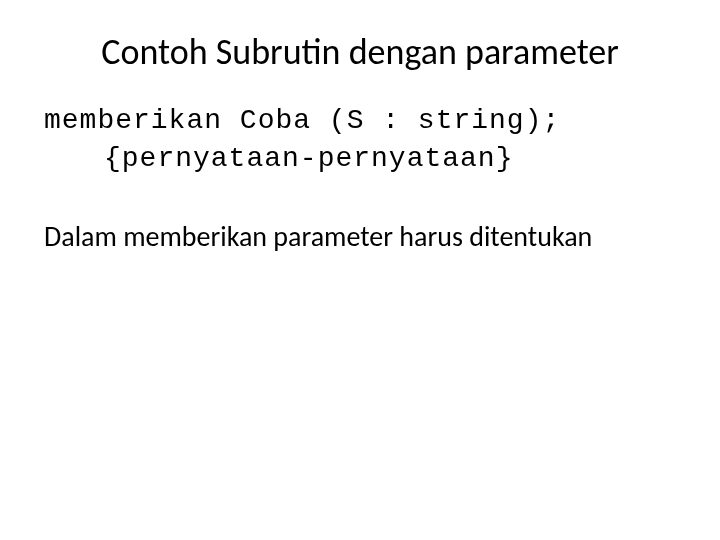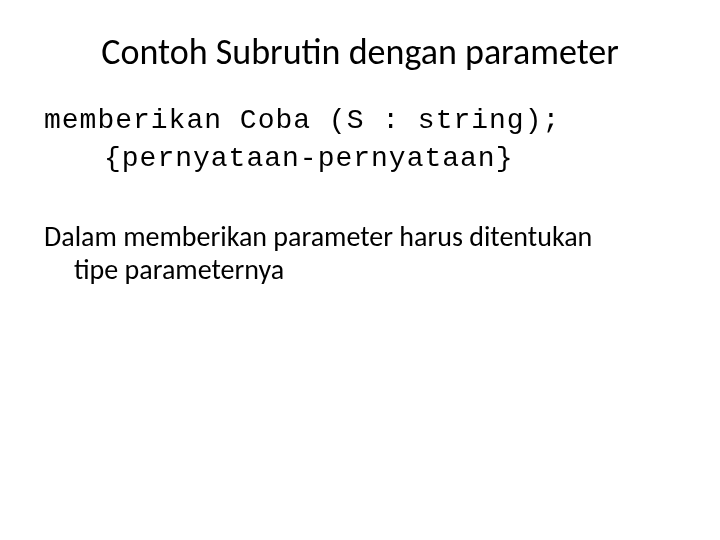--- a/index.html
+++ b/index.html
@@ -54,15 +54,14 @@
 <div class="slide">
   <h1 class="title">Contoh Subrutin dengan parameter</h1>
 
   <div class="code-block">
     <div>memberikan Coba (S : string);</div>
     <div class="code-line-indent2">{pernyataan-pernyataan}</div>
   </div>
 
   <div class="body-text">
     <span>Dalam memberikan parameter harus ditentukan</span>
-    <span class="hang">tipe parameternya</span>
   </div>
 </div>
 
 </body></html>

